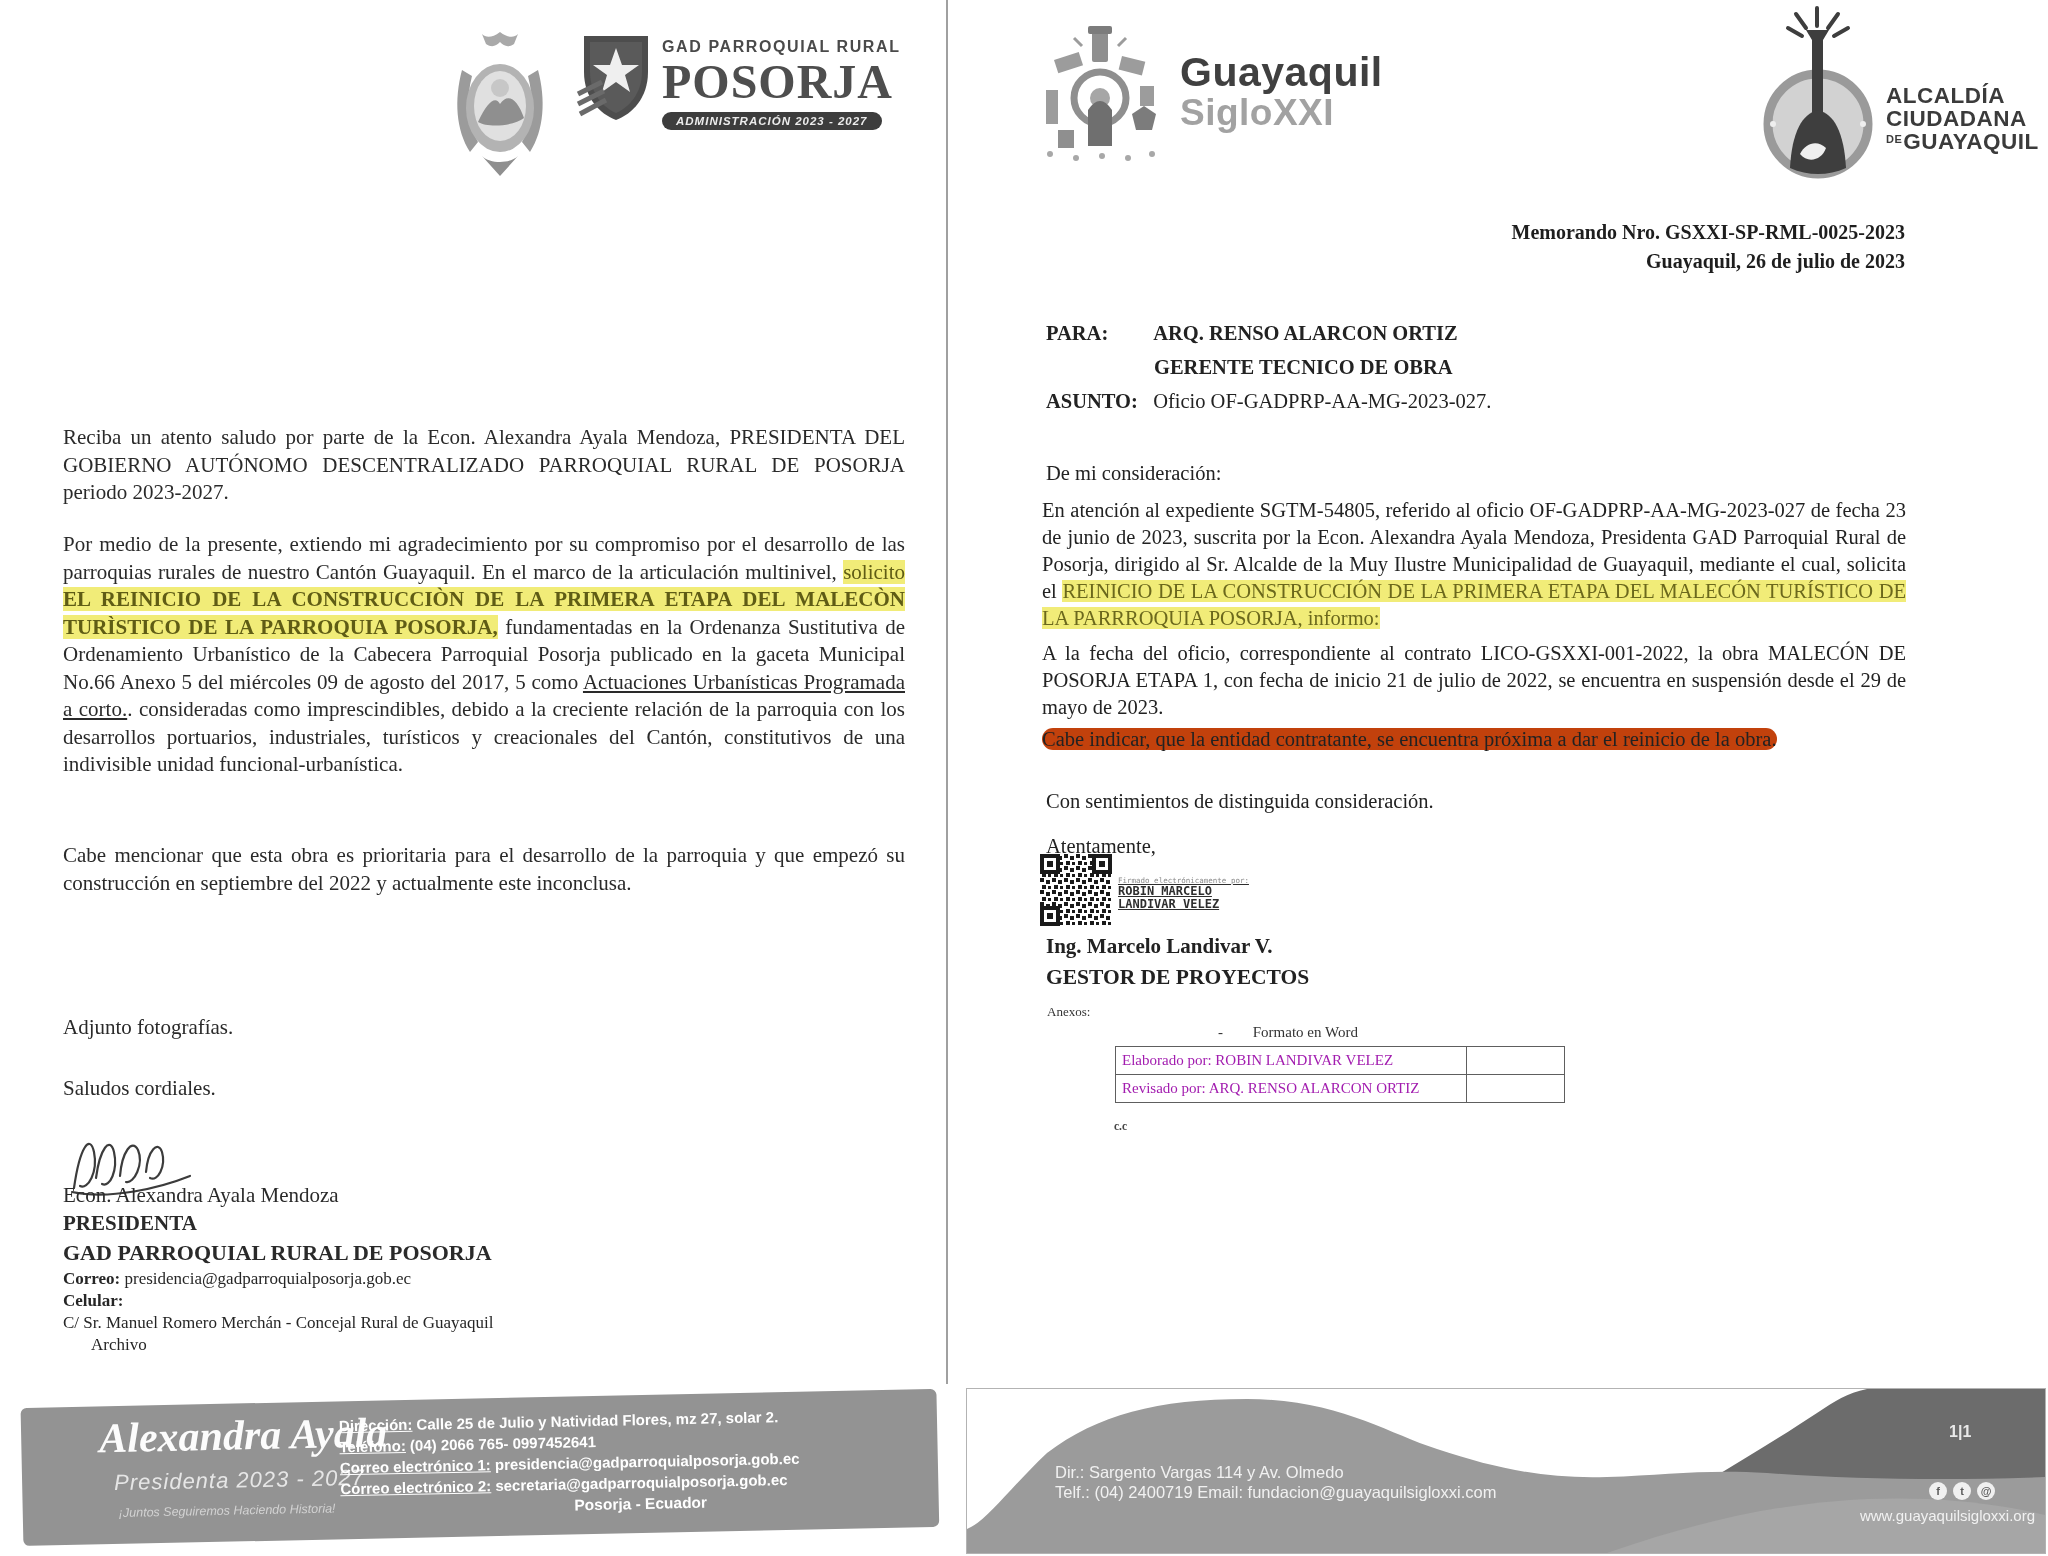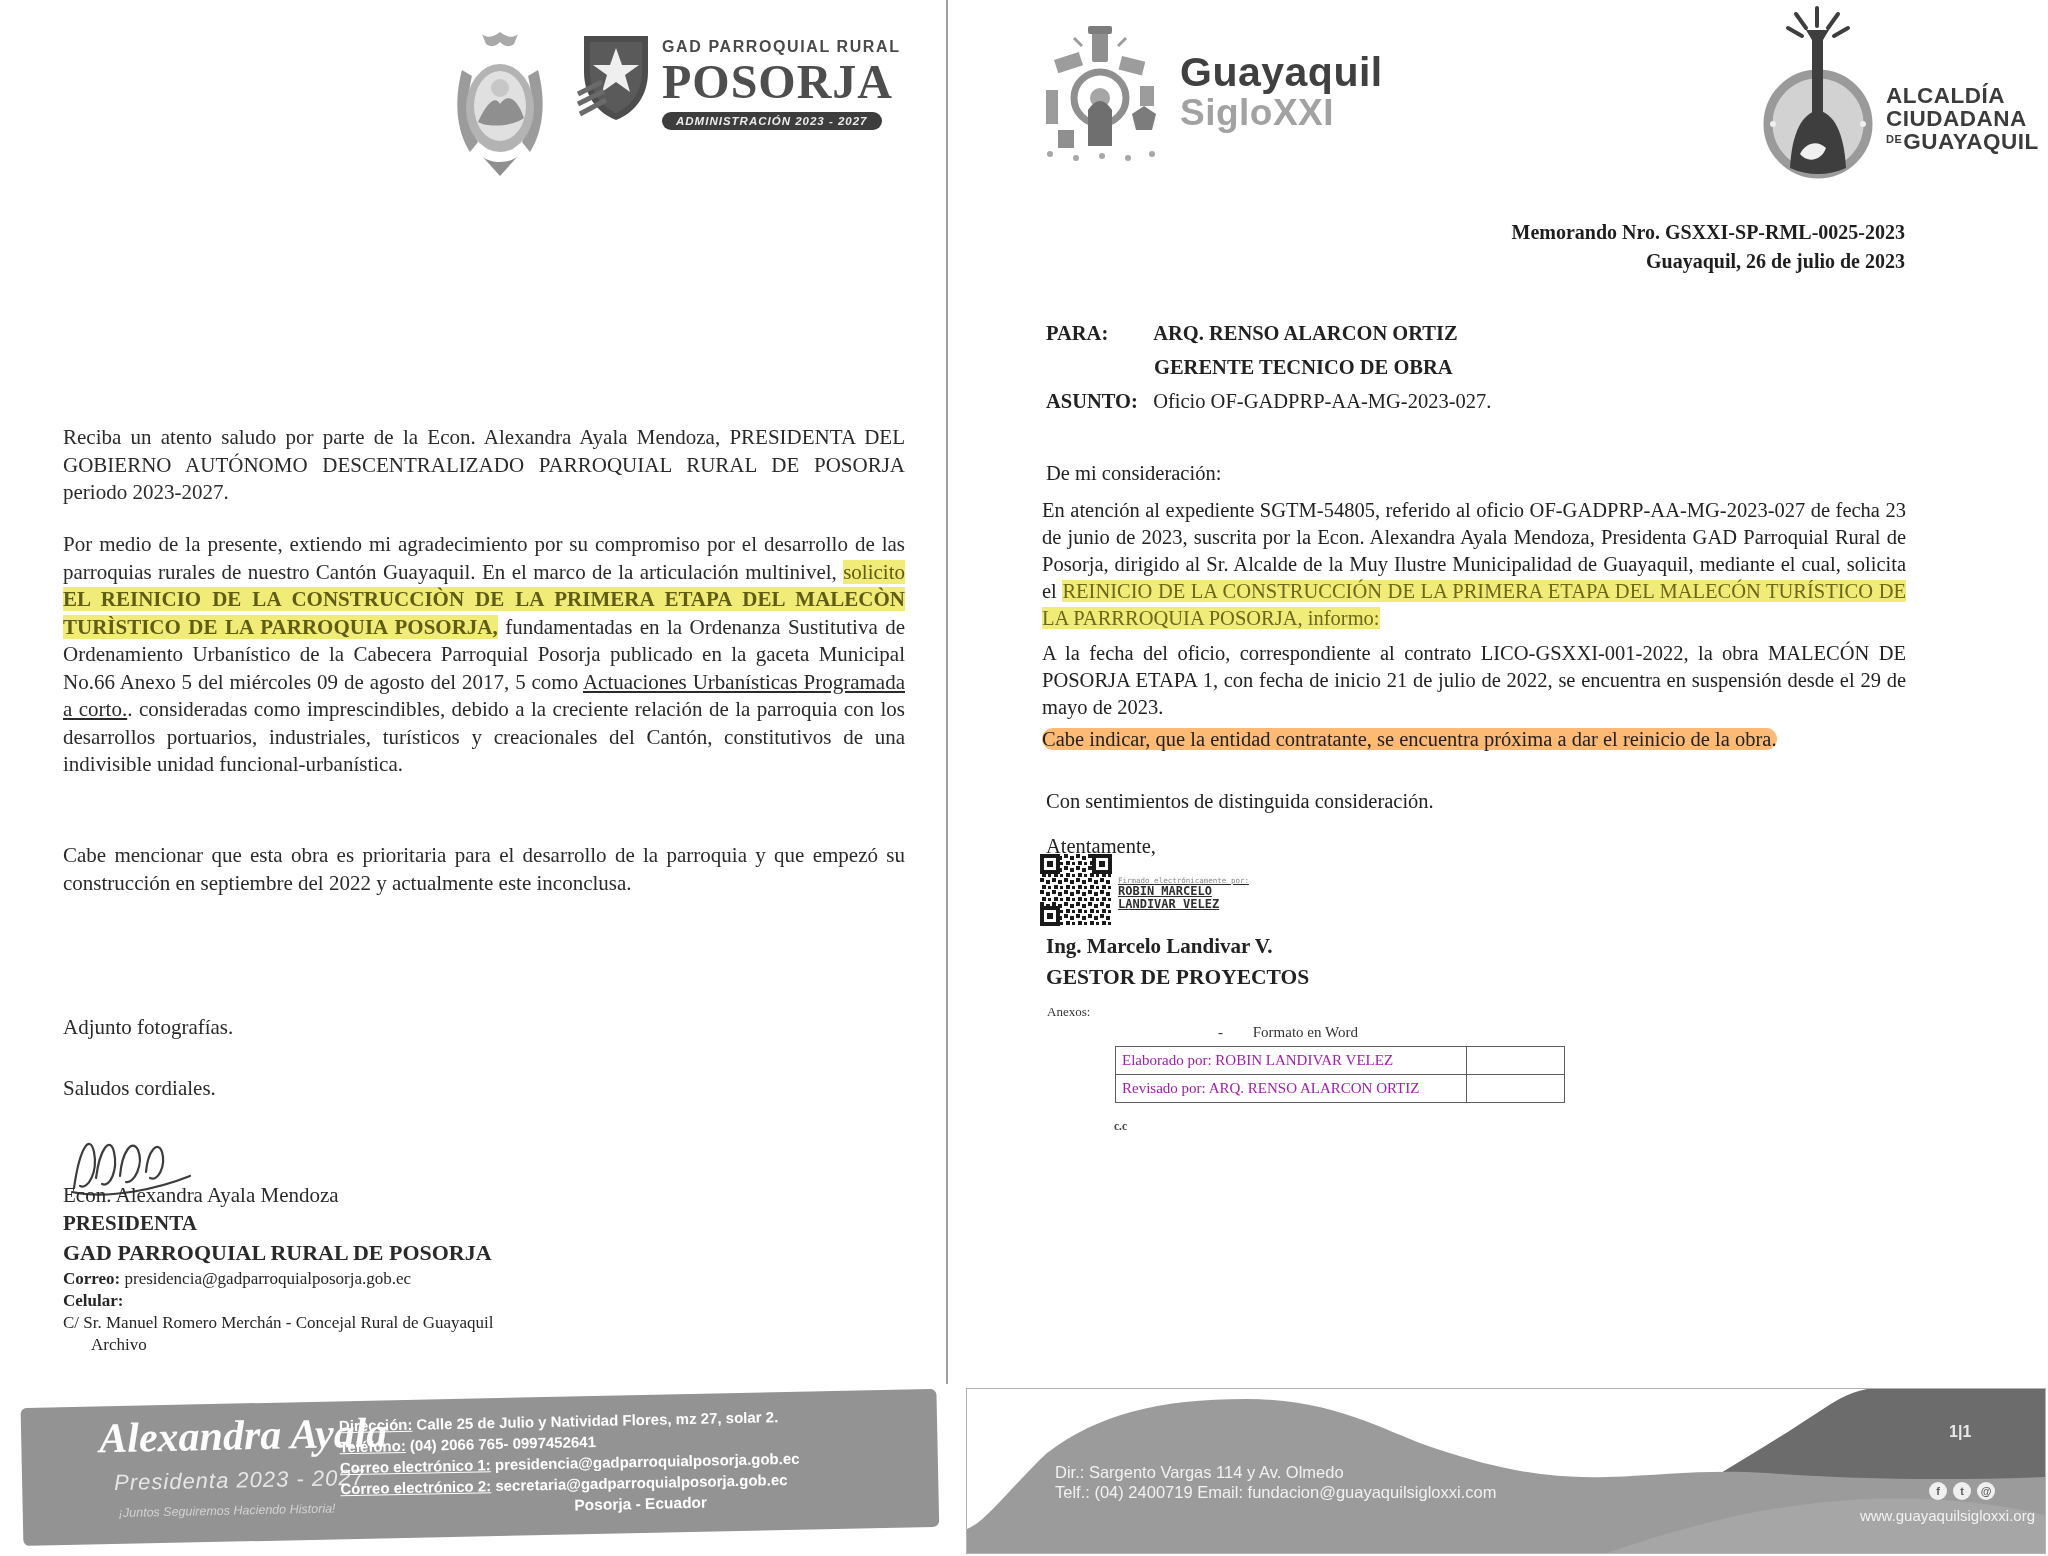--- a/index.html
+++ b/index.html
@@ -9,21 +9,21 @@
   .jus{text-align:justify;}
   .b{font-weight:bold;}
   .ser{font-family:"Liberation Serif", serif;}
   .san{font-family:"Liberation Sans", sans-serif;}
   .mono{font-family:"DejaVu Sans Mono", monospace;text-decoration:underline;}
   
   .body-txt{font-size:21px;line-height:27.5px;color:#2a2a2a;}
   .hl-y{background:#f1ec78;}
   .olv{color:#5f5c15;}
   .olv2{color:#6b681c;}
-  .hl-g{background:#fdba74;border-radius:11px;}
+  .hl-g{background:#c2410c;border-radius:11px;}
   .und{text-decoration:underline;}
   .logo-band{display:inline-block;background:#3d3d3d;color:#ececec;font-style:italic;
       font-weight:bold;font-size:11.5px;letter-spacing:1px;padding:3px 14px;border-radius:10px;margin-top:4px;}
   .gray-band{background:#939393;border-radius:6px;transform:rotate(-1.2deg);transform-origin:left center;}
   .band-info{font-size:15px;line-height:21px;font-weight:bold;color:#ffffff;font-family:"Liberation Sans",sans-serif;}
   
   .rbody{font-size:20.5px;line-height:27px;color:#222;}
   .lbl{display:inline-block;width:102px;font-weight:bold;}
   table.appr{border-collapse:collapse;font-size:15px;color:#a21caf;}
   table.appr td{border:1.6px solid #5e5e5e;height:27px;padding:0 6px;}

